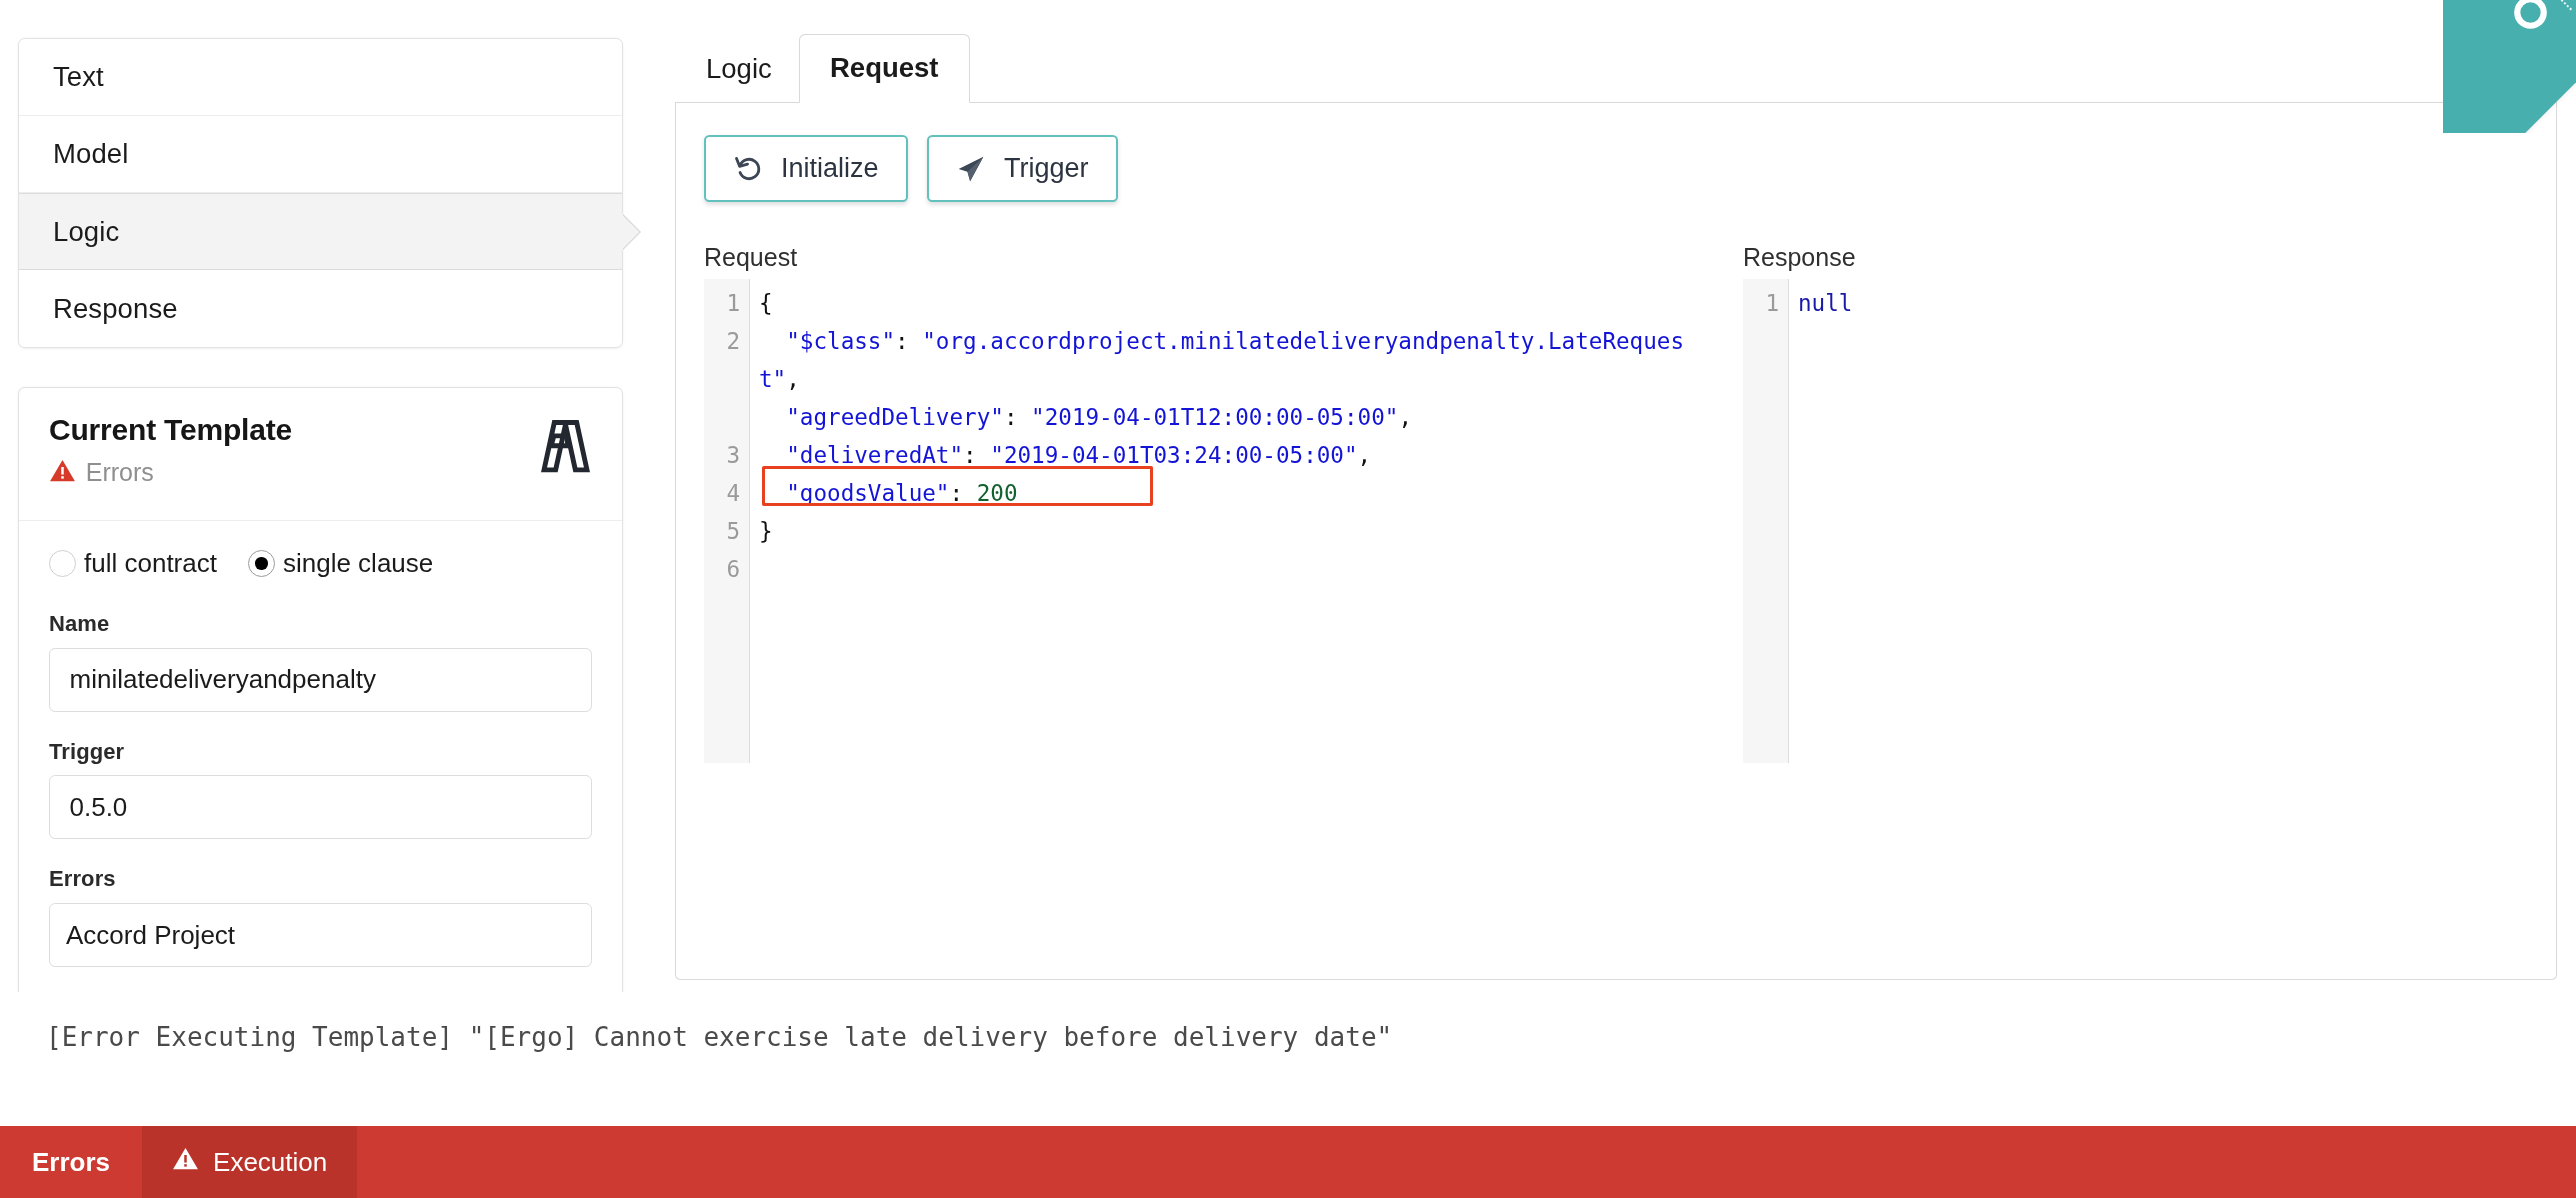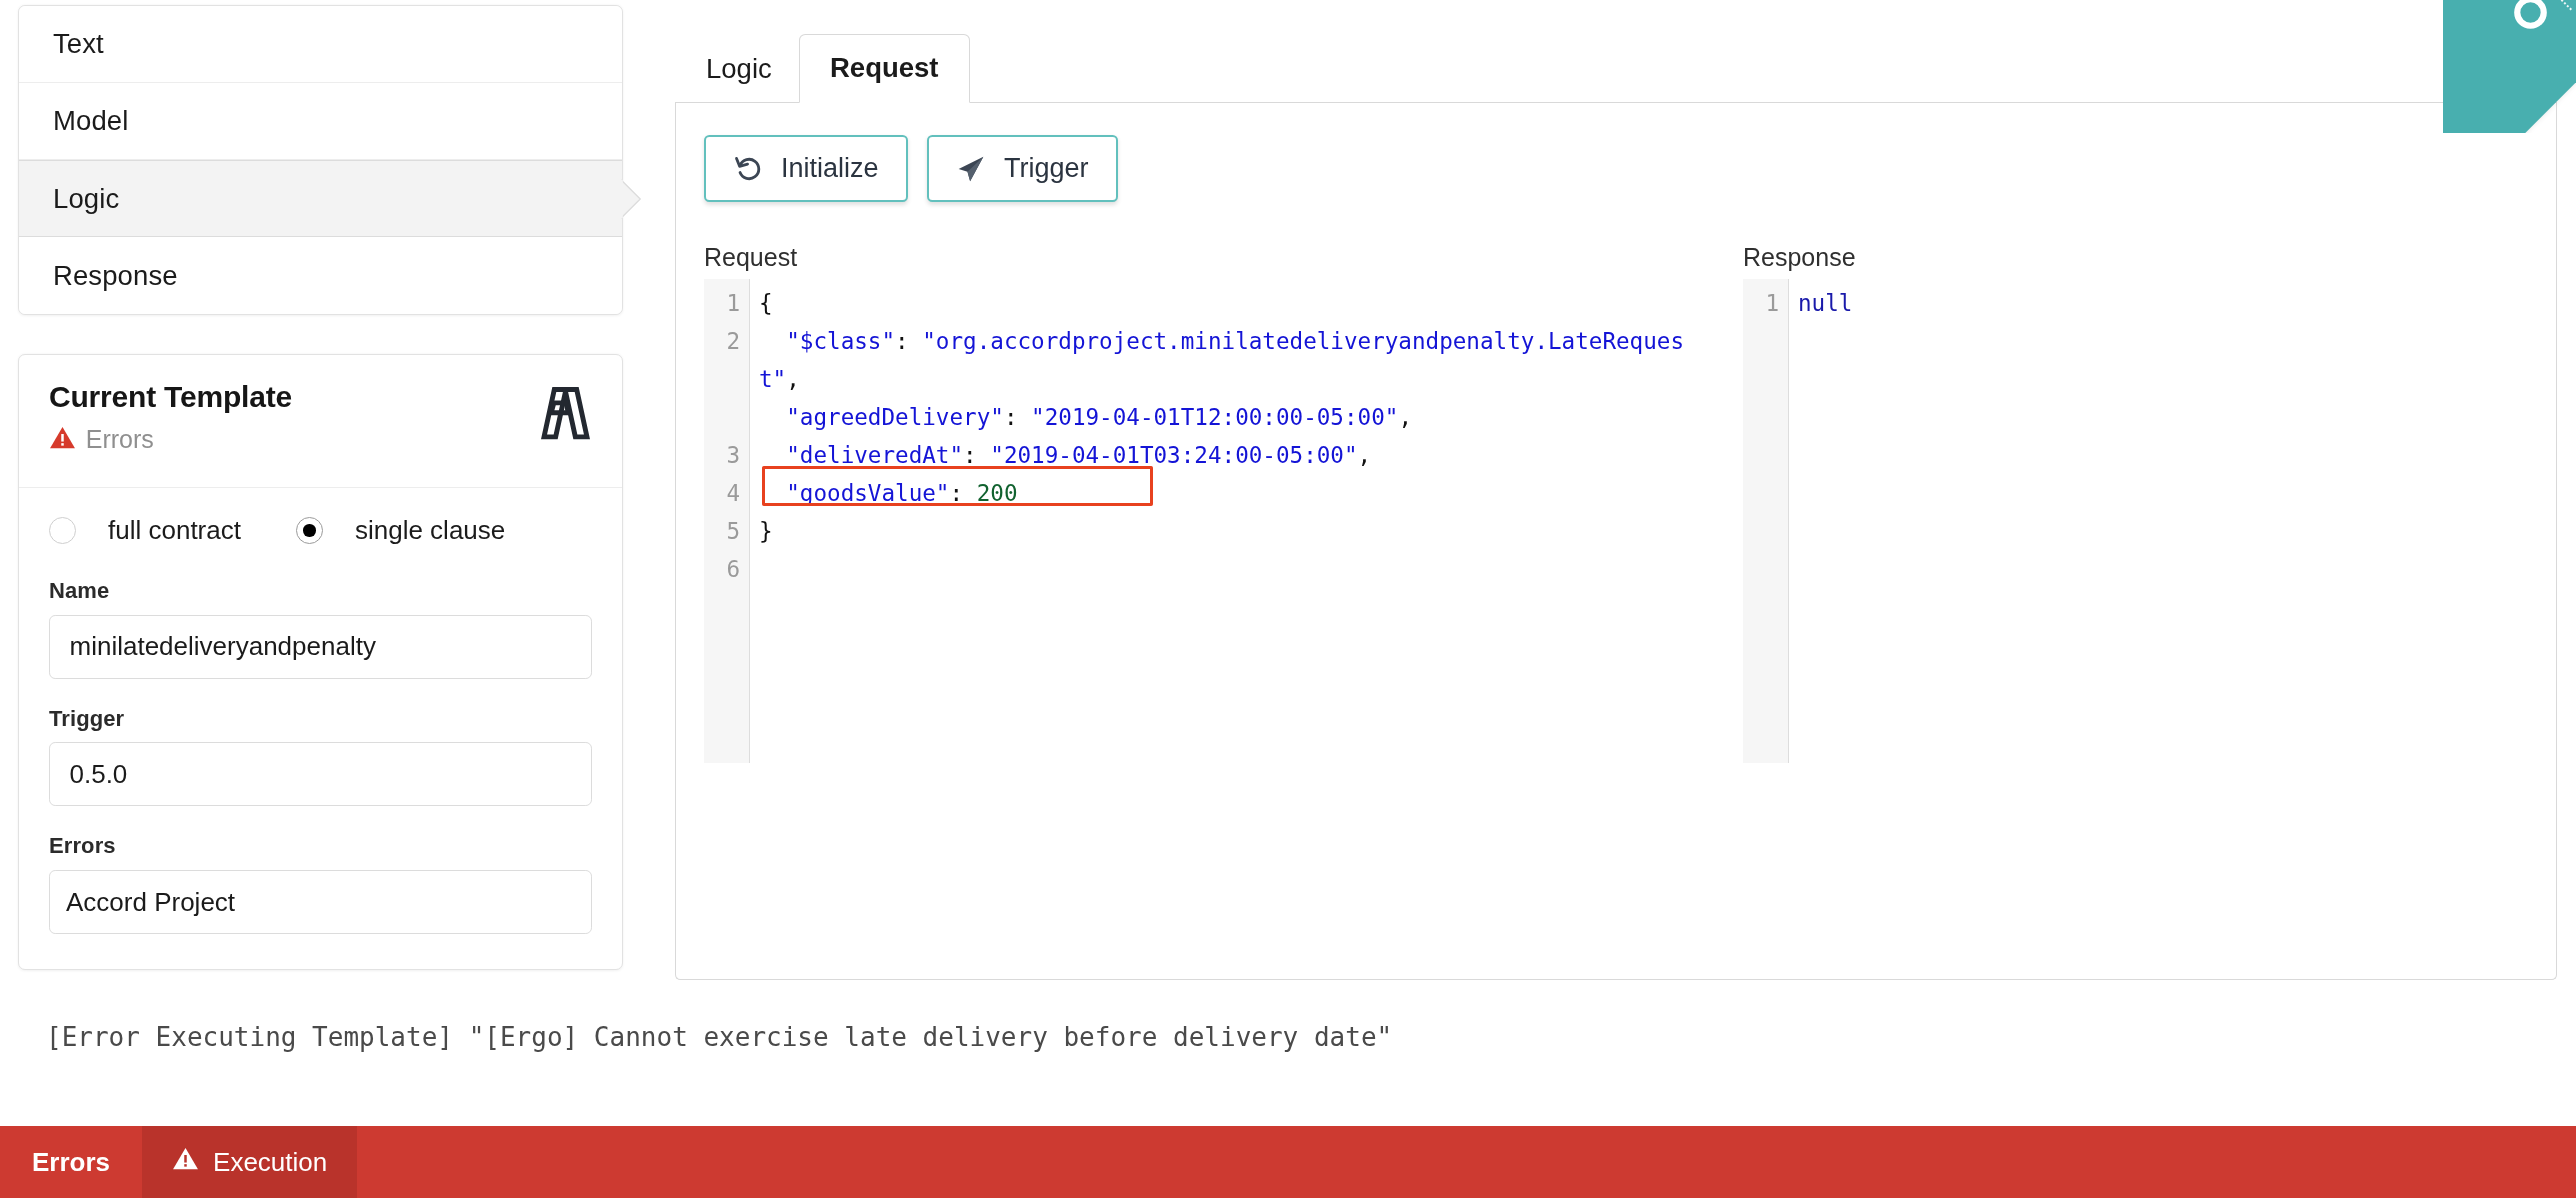--- a/index.html
+++ b/index.html
@@ -16,21 +16,21 @@
     width: 2576px;
     height: 1198px;
     background: #ffffff;
     overflow: hidden;
   }
 
   
   #left-col {
     position: absolute;
     left: 18px;
-    top: 5px;
+    top: 38px;
     width: 605px;
   }
 
   .card {
     background: #ffffff;
     border: 0.9px solid #e2e2e2;
     border-radius: 7px;
     box-shadow: 0 0.9px 2.7px rgba(0,0,0,0.06);
   }
 
@@ -103,21 +103,21 @@
     right: 27px;
     top: 30px;
     width: 59px; height: 59px;
   }
 
   #ct-body { padding: 27px 30px 23px 30px; }
 
   .radio-row {
     display: flex;
     align-items: center;
-    gap: 32px;
+    gap: 8px;
     margin-bottom: 32px;
   }
   .radio {
     width: 27px; height: 27px;
     border-radius: 50%;
     border: 0.9px solid #cfcfcf;
     background: #fff;
     display: inline-flex;
     align-items: center;
     justify-content: center;

